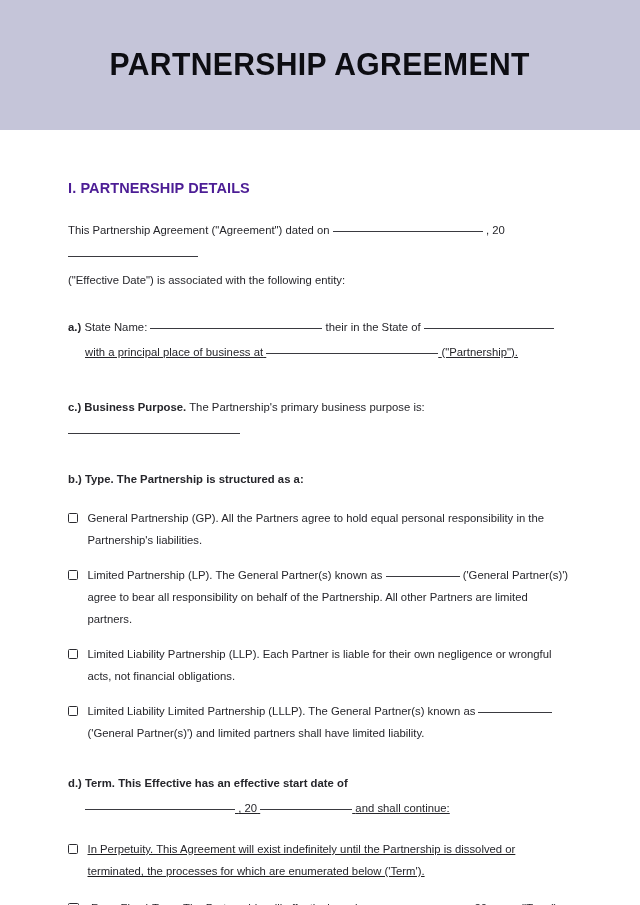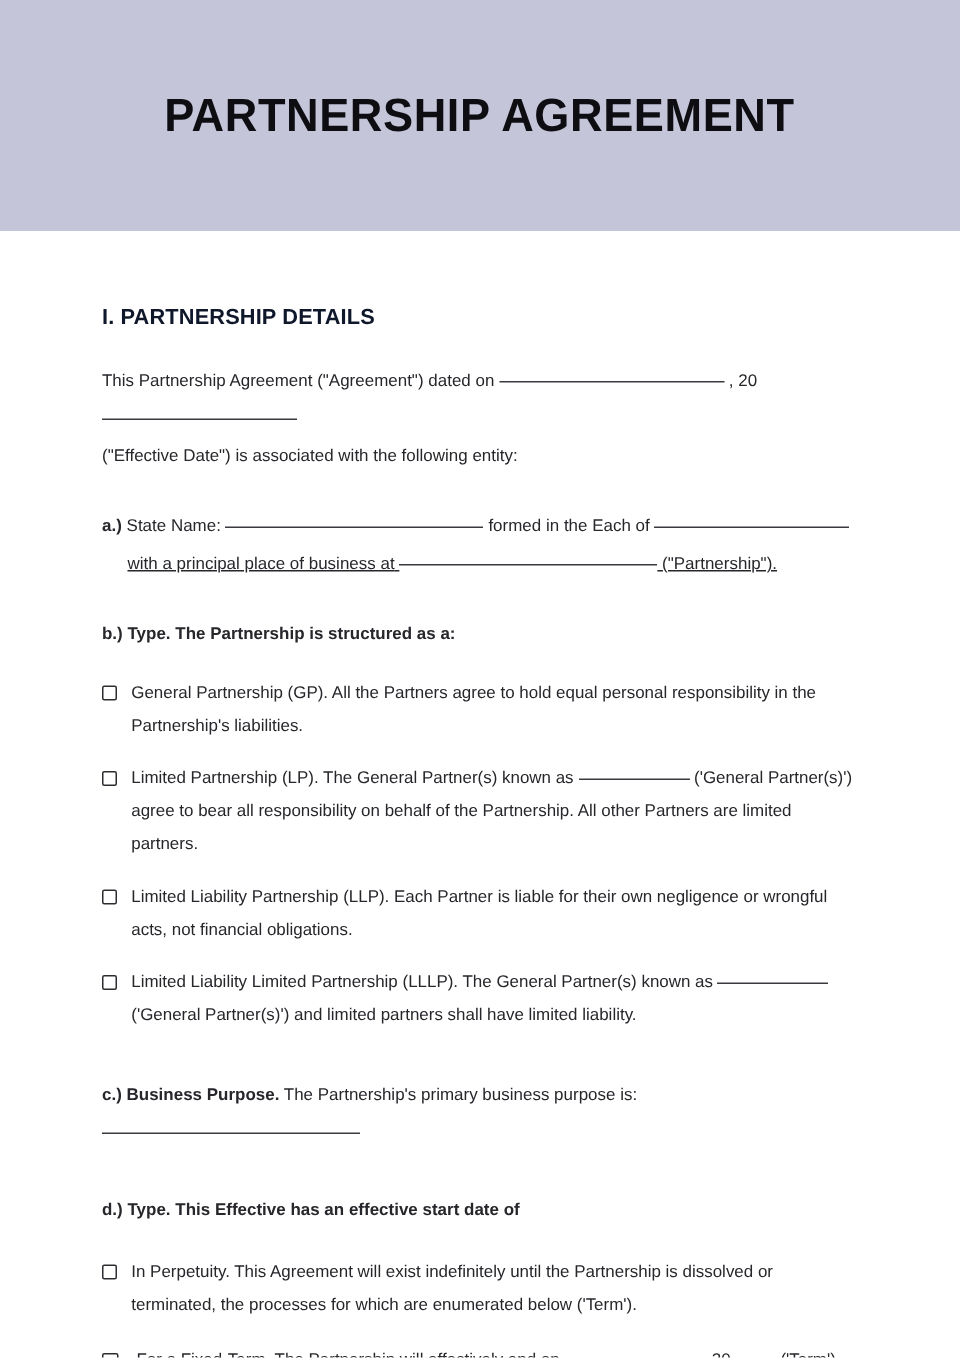--- a/index.html
+++ b/index.html
@@ -11,21 +11,21 @@
     height: 905px;
     background: #ffffff;
     font-family: "Liberation Sans", "DejaVu Sans", sans-serif;
     color: #1c1c1e;
     overflow: hidden;
   }
 
   
   .header-band {
     width: 640px;
-    height: 154px;
+    height: 130px;
     background: #c5c5d9;
     display: flex;
     align-items: center;
     justify-content: center;
   }
   .doc-title {
     font-size: 31px;
     font-weight: 700;
     letter-spacing: 0.4px;
     color: #0d0d12;
@@ -38,21 +38,21 @@
 
   
   .page-body {
     padding: 0 68px 0 68px;
   }
 
   .section-heading {
     font-size: 14.5px;
     font-weight: 700;
     letter-spacing: 0.1px;
-    color: #0f172a;
+    color: #4c1d95;
     margin: 50px 0 0 0;
   }
 
   p, .para {
     font-size: 11.3px;
     line-height: 25px;
     color: #26262b;
     margin: 0;
     letter-spacing: 0.01px;
   }
@@ -100,21 +100,21 @@
     width: 11px;
     height: 11px;
     margin-right: 12px;
     margin-top: 5.5px;
   }
   .cb-text {
     font-size: 11.3px;
     line-height: 22px;
     color: #26262b;
   }
-  .cb-row.lgrow { margin-top: 15px; }
+  .cb-row.lgrow { margin-top: 15px; text-decoration: underline; }
 </style>
 </head>
 <body>
 
 <div class="header-band">
   <h1 class="doc-title">PARTNERSHIP AGREEMENT</h1>
 </div>
 
 <div class="page-body">
 
@@ -128,27 +128,35 @@
       <span class="fill f-xxl"></span>
     </p>
     <p class="para">("Effective Date") is associated with the following entity:</p>
   </div>
 
   <div class="block">
     <p class="para">
       <span class="lbl">a.)</span>
       <span>State Name:</span>
       <span class="fill f-4xl"></span>
-      <span>formed in the Each of</span>
+      <span>their in the State of</span>
       <span class="fill f-xxl"></span>
     </p>
     <p class="para indent">
       <span>with a principal place of business at</span>
       <span class="fill f-4xl"></span>
       <span>("Partnership").</span>
+    </p>
+  </div>
+
+  <div class="block" style="margin-top:30px">
+    <p class="para">
+      <span class="lbl">c.) Business Purpose.</span>
+      <span>The Partnership's primary business purpose is:</span>
+      <span class="fill f-4xl"></span>
     </p>
   </div>
 
   <div class="block">
     <p class="para">
       <span class="lbl">b.) Type.</span>
       <span class="lbl">The Partnership is structured as a:</span>
     </p>
 
     <div class="cb-row first">
@@ -173,32 +181,30 @@
     <div class="cb-row">
       <span class="checkbox"></span>
       <span class="cb-text">
         <span>Limited Liability Limited Partnership (LLLP). The General Partner(s) known as</span>
         <span class="fill f-m"></span>
         <span>('General Partner(s)') and limited partners shall have limited liability.</span>
       </span>
     </div>
   </div>
 
-  <div class="block" style="margin-top:30px">
-    <p class="para">
-      <span class="lbl">c.) Business Purpose.</span>
-      <span>The Partnership's primary business purpose is:</span>
-      <span class="fill f-4xl"></span>
-    </p>
-  </div>
-
   <div class="block" style="margin-top:27px">
     <p class="para">
-      <span class="lbl">d.) Type.</span>
+      <span class="lbl">d.) Term.</span>
       <span class="lbl">This Effective has an effective start date of</span>
+    </p>
+    <p class="para indent">
+      <span class="fill f-3xl"></span>
+      <span>, 20</span>
+      <span class="fill f-l"></span>
+      <span>and shall continue:</span>
     </p>
 
     <div class="cb-row lgrow" style="margin-top:17px">
       <span class="checkbox"></span>
       <span class="cb-text">In Perpetuity. This Agreement will exist indefinitely until the Partnership is dissolved or terminated, the processes for which are enumerated below ('Term').</span>
     </div>
 
     <div class="cb-row lgrow">
       <span class="checkbox lg"></span>
       <span class="cb-text">

